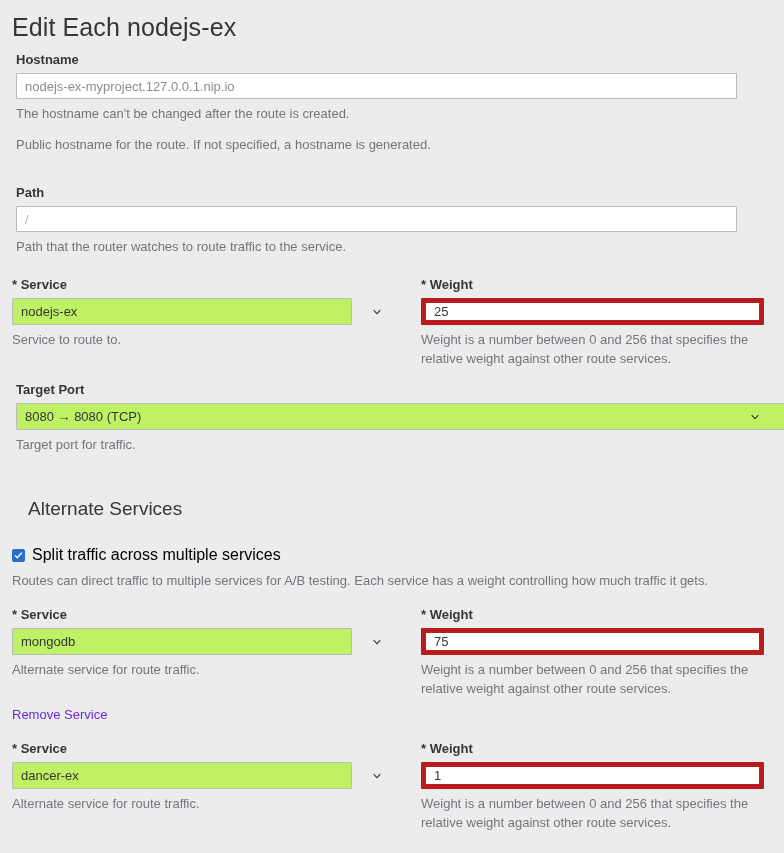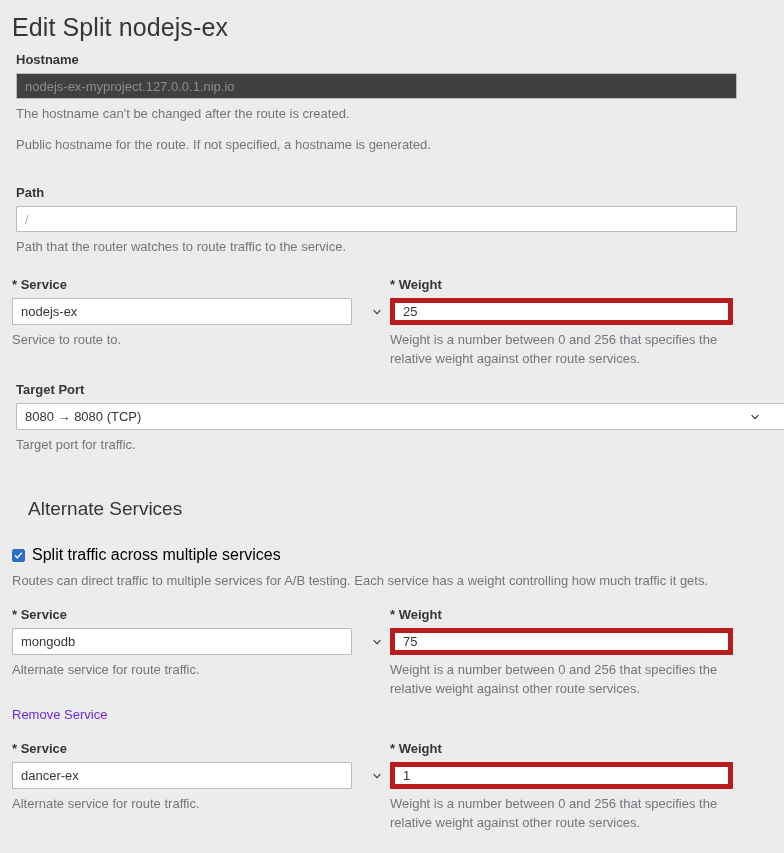--- a/index.html
+++ b/index.html
@@ -55,21 +55,21 @@
     font-family: "Liberation Sans", sans-serif;
     font-size: 13px;
     line-height: 20px;
     color: #363636;
     background: #ffffff;
     border: 1px solid #bbbbbb;
     border-radius: 1px;
     outline: none;
   }
   .text-input.disabled {
-    background: #404040;
+    background: #ffffff;
     color: #8b8d8f;
     border: 1px solid #bbbbbb;
     cursor: not-allowed;
   }
   .text-input::placeholder {
     color: #b4b4b4;
   }
   .help-text {
     font-size: 13px;
     line-height: 19px;
@@ -84,21 +84,21 @@
   .spacer-sm { height: 10px; }
 
   
   .select-wrap {
     position: relative;
     display: block;
   }
   .select-box {
     box-sizing: border-box;
     height: 27px;
-    background: #ffffff;
+    background: #bef264;
     border: 1px solid #bbbbbb;
     border-radius: 1px;
     font-size: 13px;
     line-height: 25px;
     color: #363636;
     padding: 0 24px 0 8px;
     white-space: nowrap;
     overflow: hidden;
     text-overflow: ellipsis;
     position: relative;
@@ -114,20 +114,21 @@
     width: 8px;
     height: 8px;
     pointer-events: none;
   }
   .chev svg { display: block; }
 
   
   .row2 {
     display: flex;
     align-items: flex-start;
+    gap: 31px;
   }
   .col-left {
     width: 378px;
     flex: 0 0 378px;
   }
   .col-right {
     width: 343px;
     flex: 0 0 343px;
   }
   .weight-input {
@@ -190,21 +191,21 @@
   }
   .help-narrow {
     width: 330px;
   }
 </style>
 </head>
 <body>
 
 <div class="page">
 
-  <h1 class="page-title">Edit Split nodejs-ex</h1>
+  <h1 class="page-title">Edit Each nodejs-ex</h1>
 
   <div class="form-group">
     <label class="field-label">Hostname</label>
     <input class="text-input disabled" type="text" disabled="" value="nodejs-ex-myproject.127.0.0.1.nip.io" style="">
     <p class="help-text">The hostname can't be changed after the route is created.</p>
     <p class="help-text">Public hostname for the route. If not specified, a hostname is generated.</p>
   </div>
 
   <div class="spacer-lg"></div>
 

